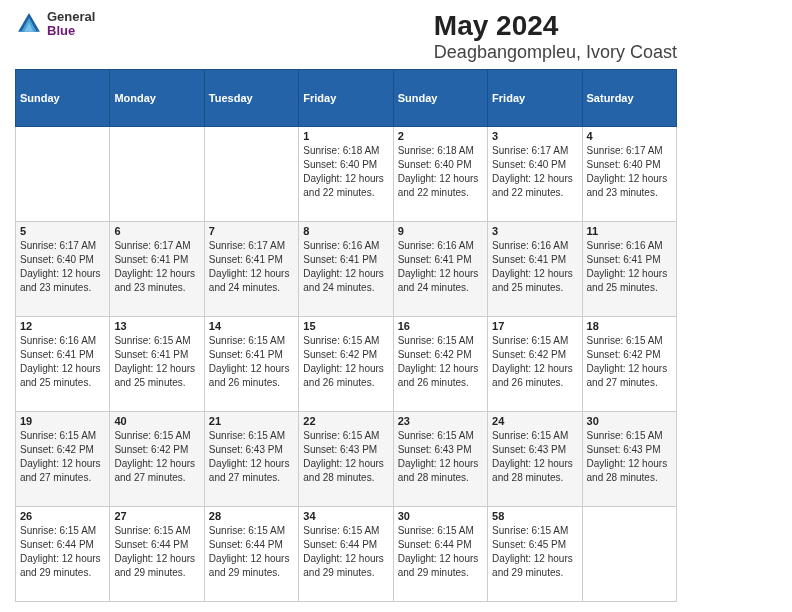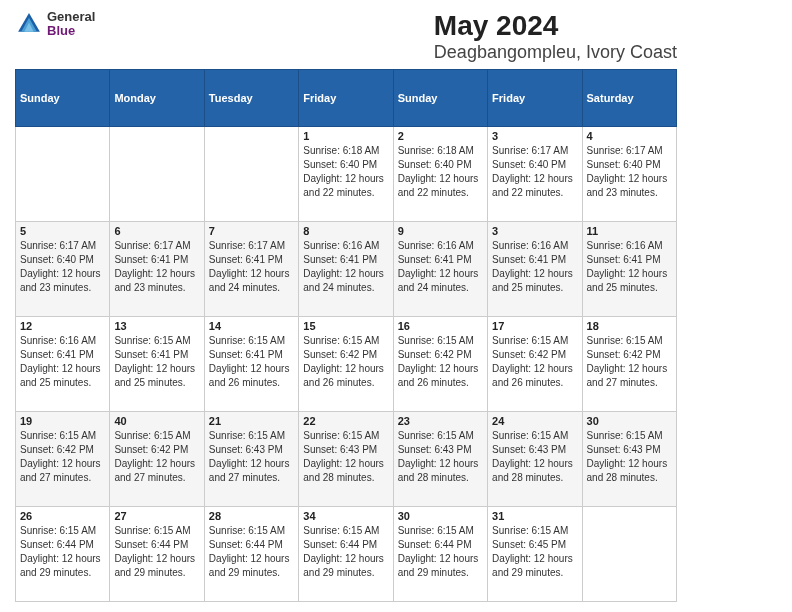--- a/index.html
+++ b/index.html
@@ -263,20 +263,20 @@
         </td>
           <td>
           <span class="day-num">34</span>
           <span class="day-info">Sunrise: 6:15 AM<br>Sunset: 6:44 PM<br>Daylight: 12 hours and 29 minutes.</span>
         </td>
           <td>
           <span class="day-num">30</span>
           <span class="day-info">Sunrise: 6:15 AM<br>Sunset: 6:44 PM<br>Daylight: 12 hours and 29 minutes.</span>
         </td>
           <td>
-          <span class="day-num">31</span>
+          <span class="day-num">58</span>
           <span class="day-info">Sunrise: 6:15 AM<br>Sunset: 6:45 PM<br>Daylight: 12 hours and 29 minutes.</span>
         </td>
           <td class="empty-cell"></td>
         </tr>
       </tbody>
   </table>
 </div>
 
 </body></html>

